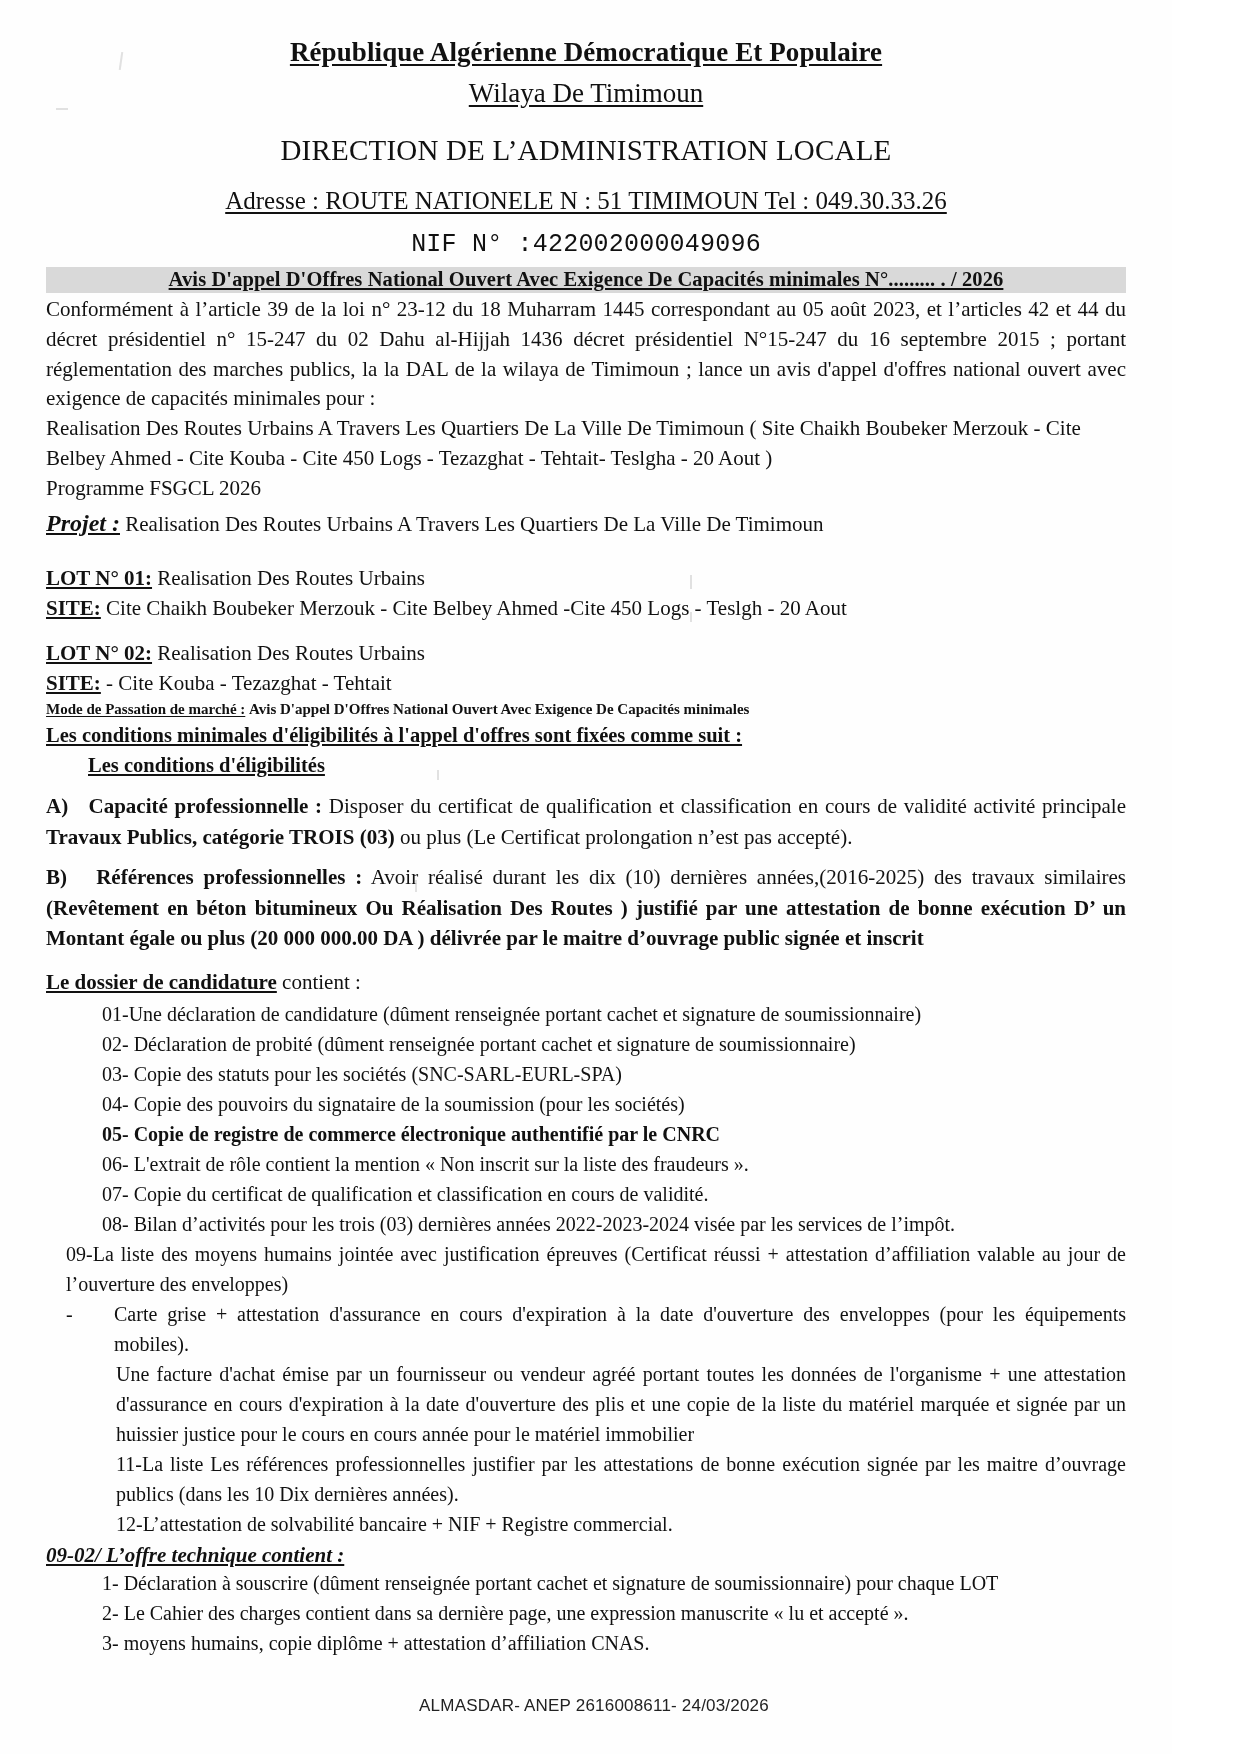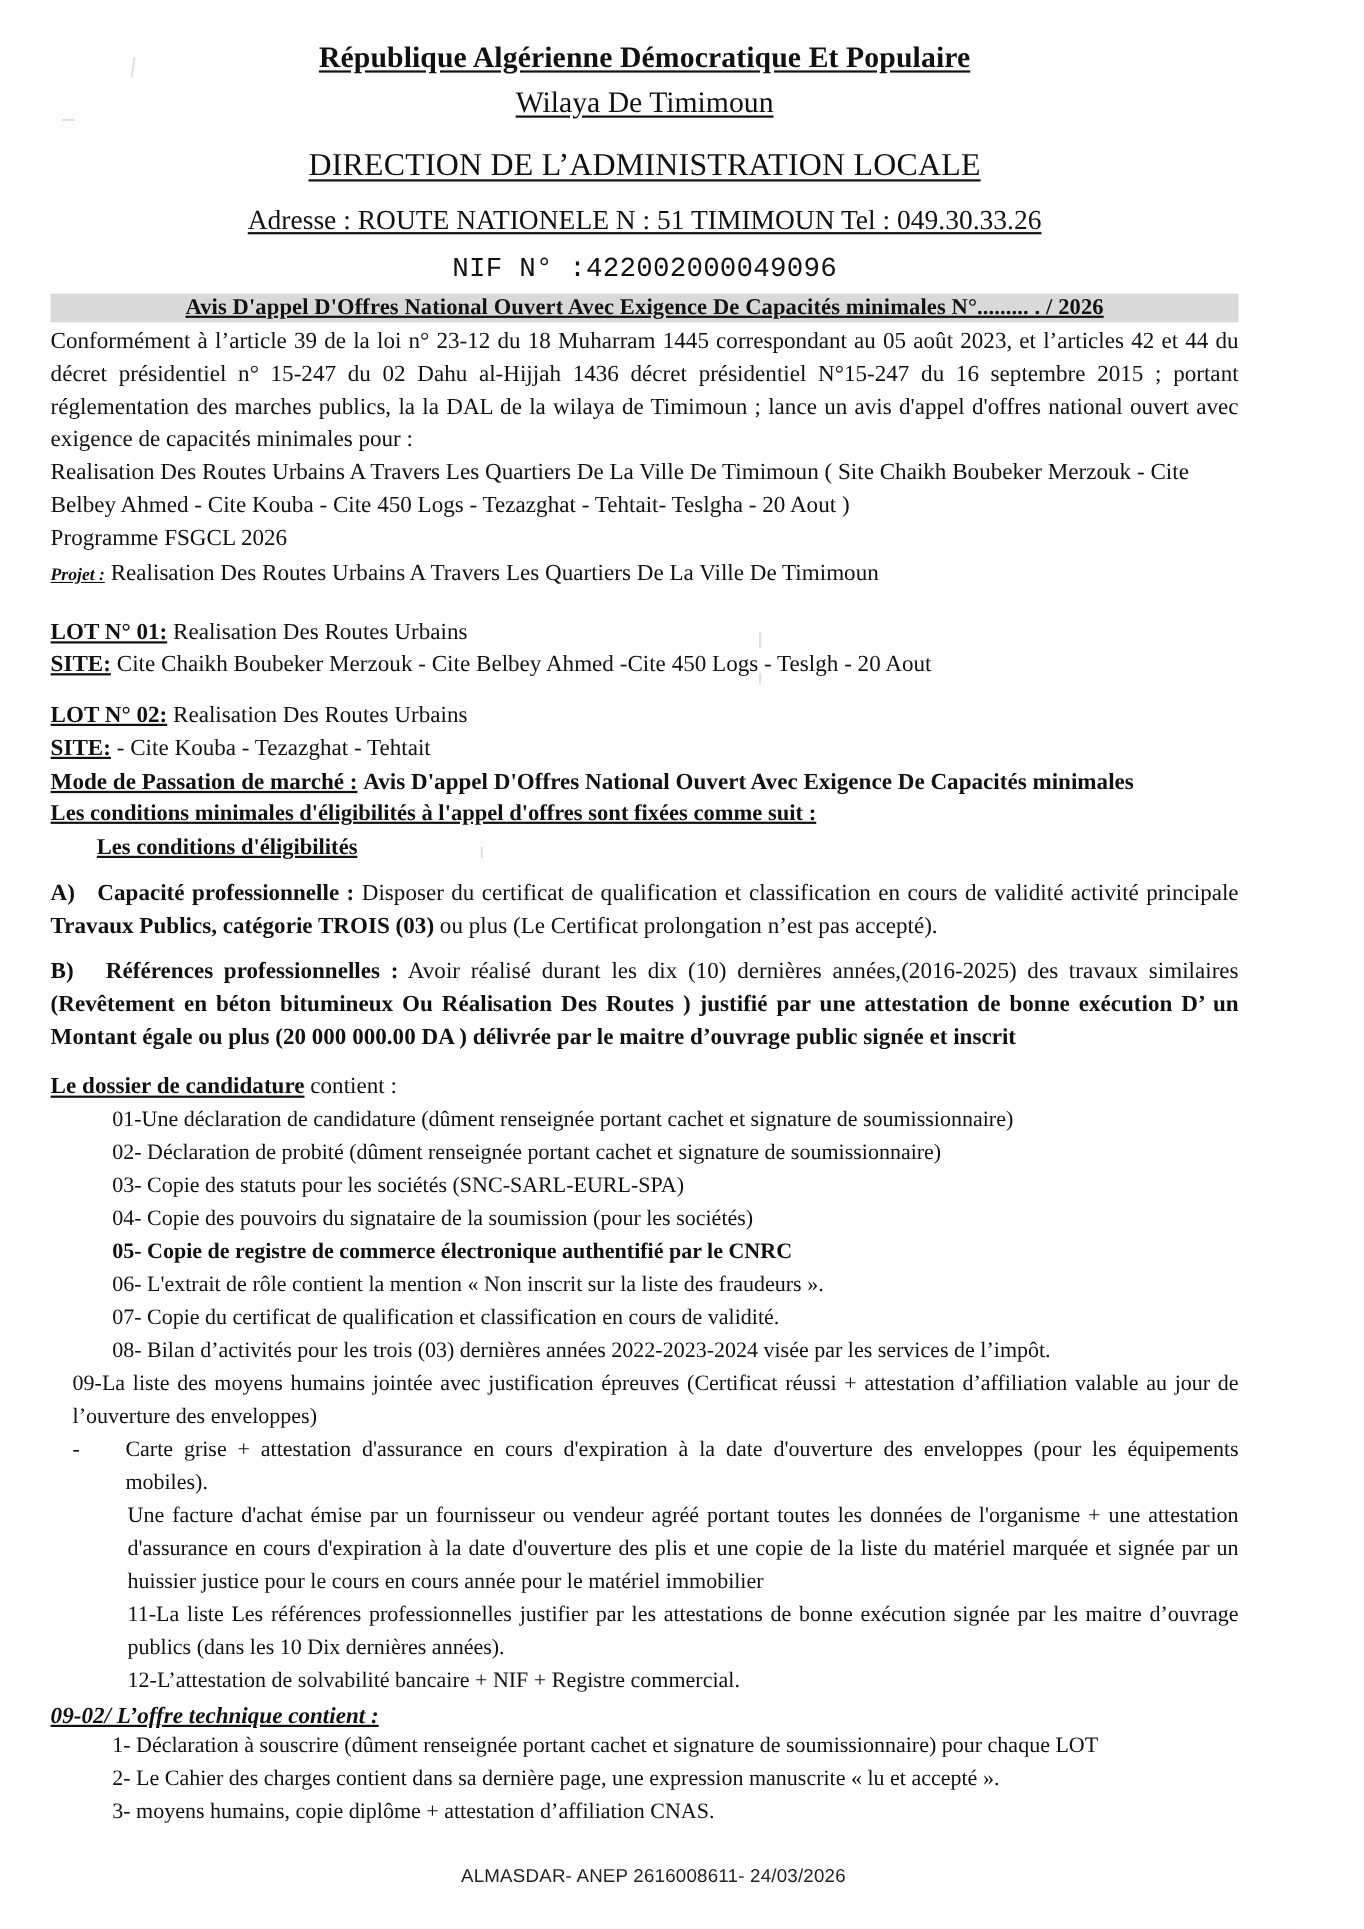--- a/index.html
+++ b/index.html
@@ -40,21 +40,20 @@
   .hdr-l2 {
     font-size: 27px;
     text-decoration: underline;
     text-underline-offset: 3px;
     margin-top: 7px;
     line-height: 1.25;
     text-align: center;
   }
   .hdr-l3 {
     font-size: 29px;
-    text-decoration: underline;
     text-underline-offset: 4px;
     margin-top: 21px;
     line-height: 1.25;
     letter-spacing: .2px;
   }
   .hdr-l4 {
     font-size: 25px;
     text-decoration: underline;
     text-underline-offset: 3px;
     margin-top: 17px;
@@ -98,38 +97,38 @@
   .projet-line {
     font-size: 21px;
     line-height: 1.42;
     margin-top: 2px;
   }
   .projet-lbl {
     font-weight: bold;
     font-style: italic;
     text-decoration: underline;
     text-underline-offset: 2px;
-    font-size: 16px;
+    font-size: 24px;
   }
 
   .gap-sm { height: 16px; }
   .gap-md { height: 24px; }
 
   .lot-lbl {
     font-weight: bold;
     text-decoration: underline;
     text-underline-offset: 2px;
   }
   .lot-line {
     font-size: 21px;
     line-height: 1.42;
   }
 
   .mode-line {
-    font-size: 21px;
+    font-size: 15px;
     font-weight: bold;
     line-height: 1.45;
   }
   .mode-line .ul {
     text-decoration: underline;
     text-underline-offset: 2px;
   }
   .cond-line {
     font-size: 20.5px;
     font-weight: bold;

